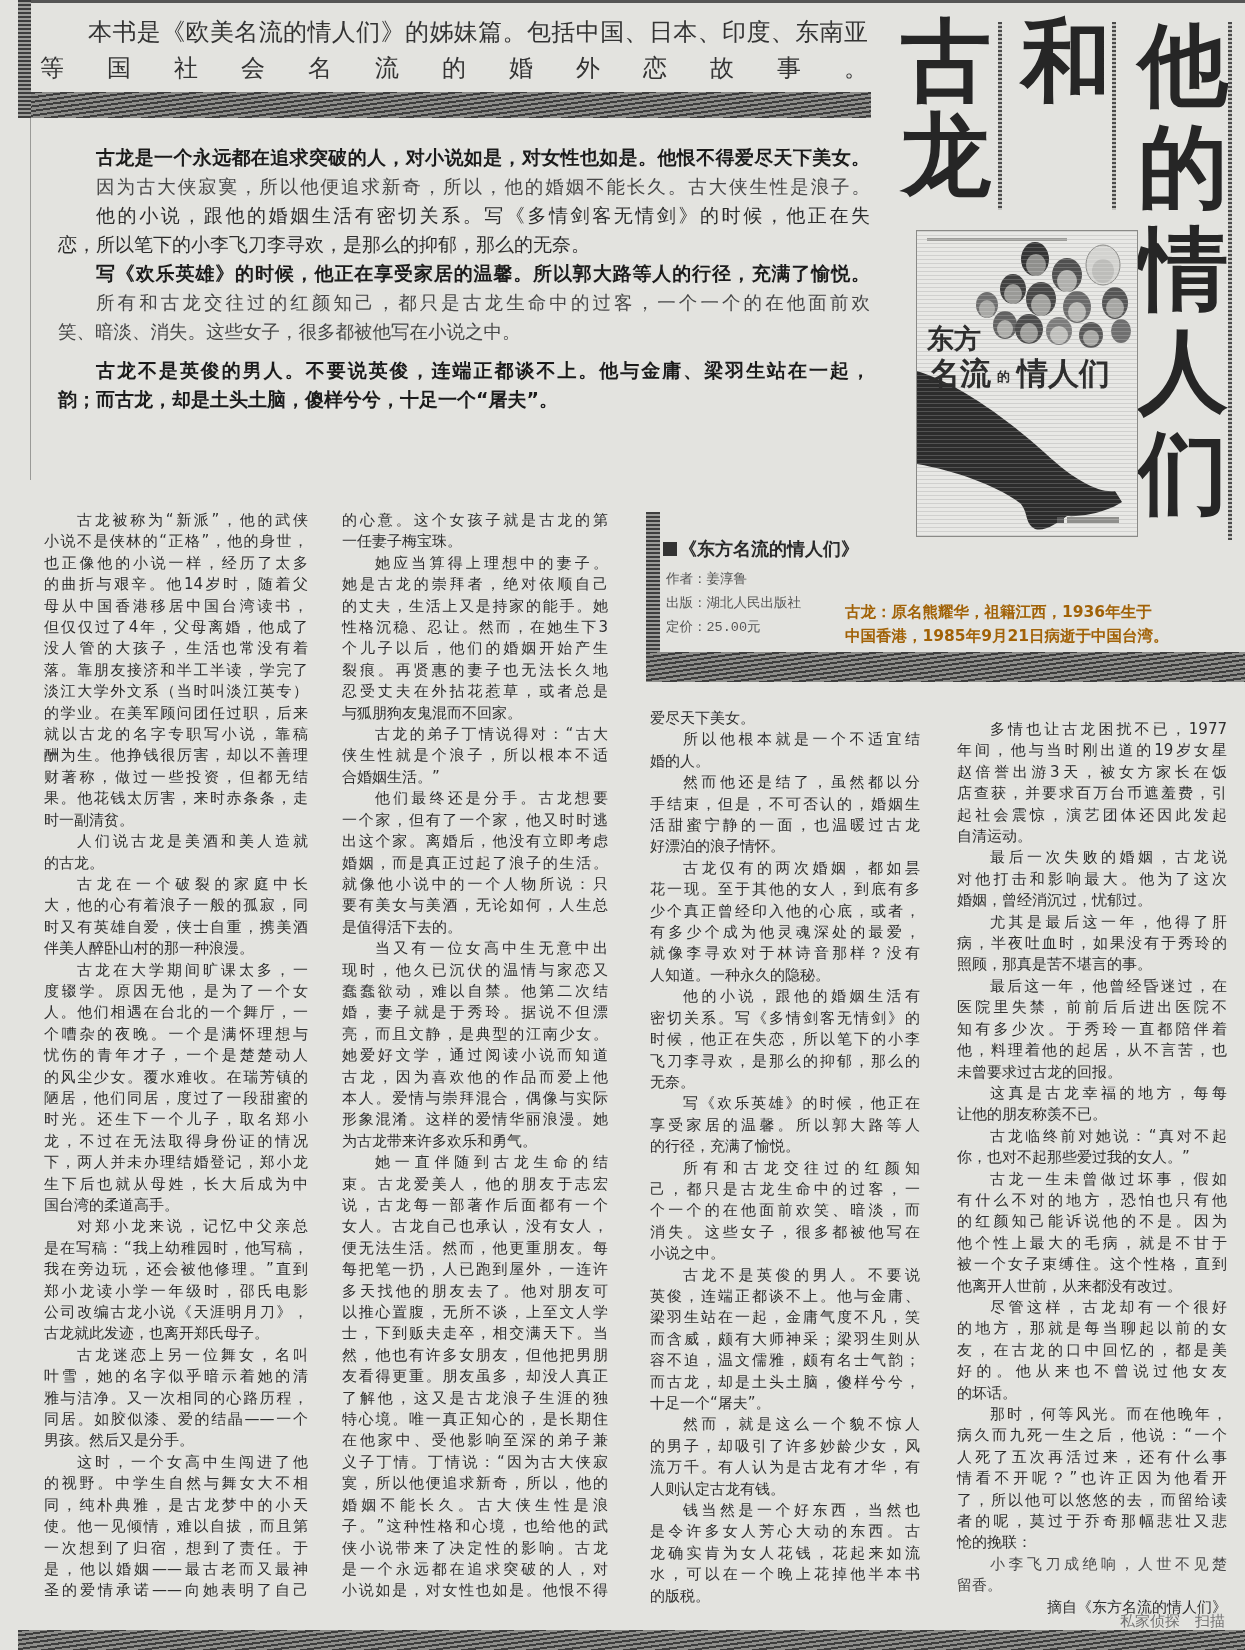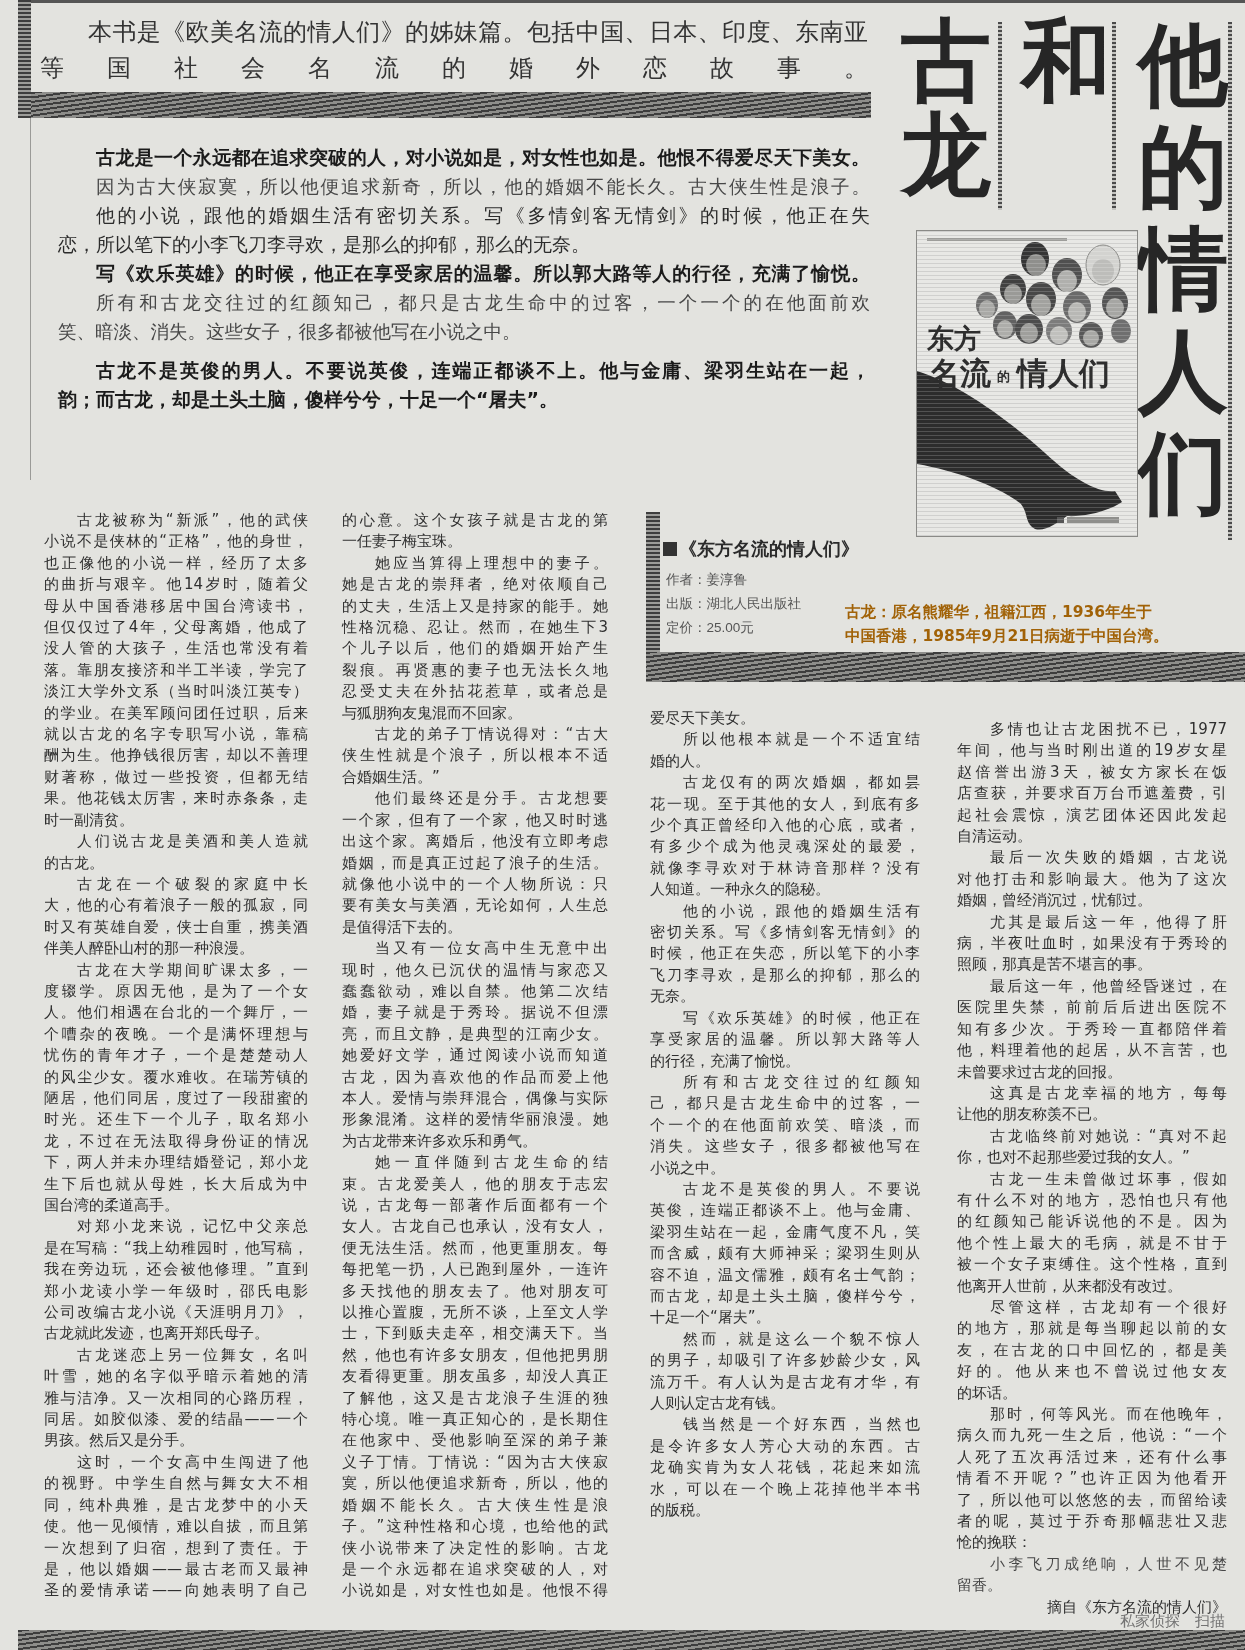--- a/index.html
+++ b/index.html
@@ -41,21 +41,21 @@
   
   .cover { left:898px; top:230px; width:220px; height:305px; border:1px solid #8a8a87;
            background:repeating-linear-gradient(to bottom, #c6c6c3 0 1.5px, #e8e8e5 1.5px 4px); overflow:hidden; }
   .cover svg { position:absolute; left:0; top:0; }
   .cover .t { position:absolute; font-weight:900; color:#2e2e2e; white-space:nowrap; }
   .cover .stripes { position:absolute; inset:0; background:repeating-linear-gradient(to bottom, rgba(255,255,255,0.18) 0 1.5px, transparent 1.5px 4px); }
 
   
   .info-title { left:645px; top:537px; font-size:18px; font-weight:900; color:#2a2a2a; white-space:nowrap; }
   .bullet { display:inline-block; width:14px; height:14px; background:#333; margin-right:2px; vertical-align:-1px; }
-  .info-lines { left:648px; top:568px; font-family:Liberation Sans, sans-serif; font-size:13.5px; line-height:24px; color:#555; }
+  .info-lines { left:648px; top:568px; font-family:Liberation Mono, monospace; font-size:13.5px; line-height:24px; color:#555; }
   .info-lines div { white-space:nowrap; }
   .caption { right:20px; top:600px; width:380px; font-size:15.5px; font-weight:900; line-height:24px; color:#a16207; }
   .caption span { display:block; white-space:nowrap; }
 
   .footer { right:20px; top:1612px; font-size:15px; color:#737373; white-space:nowrap; }
 </style>
 </head>
 <body>
 
 <div id="page">
@@ -291,20 +291,26 @@
     </div>
   <div class="col" style="left:650px;top:708px;width:270px;">
       <p class="para regular">
         <span class="ln end">爱尽天下美女。</span>
       </p>
       <p class="para regular">
         <span class="ln ind">所以他根本就是一个不适宜结</span>
         <span class="ln end">婚的人。</span>
       </p>
       <p class="para regular">
+        <span class="ln ind">然而他还是结了，虽然都以分</span>
+        <span class="ln">手结束，但是，不可否认的，婚姻生</span>
+        <span class="ln">活甜蜜宁静的一面，也温暖过古龙</span>
+        <span class="ln end">好漂泊的浪子情怀。</span>
+      </p>
+      <p class="para regular">
         <span class="ln ind">古龙仅有的两次婚姻，都如昙</span>
         <span class="ln">花一现。至于其他的女人，到底有多</span>
         <span class="ln">少个真正曾经印入他的心底，或者，</span>
         <span class="ln">有多少个成为他灵魂深处的最爱，</span>
         <span class="ln">就像李寻欢对于林诗音那样？没有</span>
         <span class="ln end">人知道。一种永久的隐秘。</span>
       </p>
       <p class="para regular">
         <span class="ln ind">他的小说，跟他的婚姻生活有</span>
         <span class="ln">密切关系。写《多情剑客无情剑》的</span>

